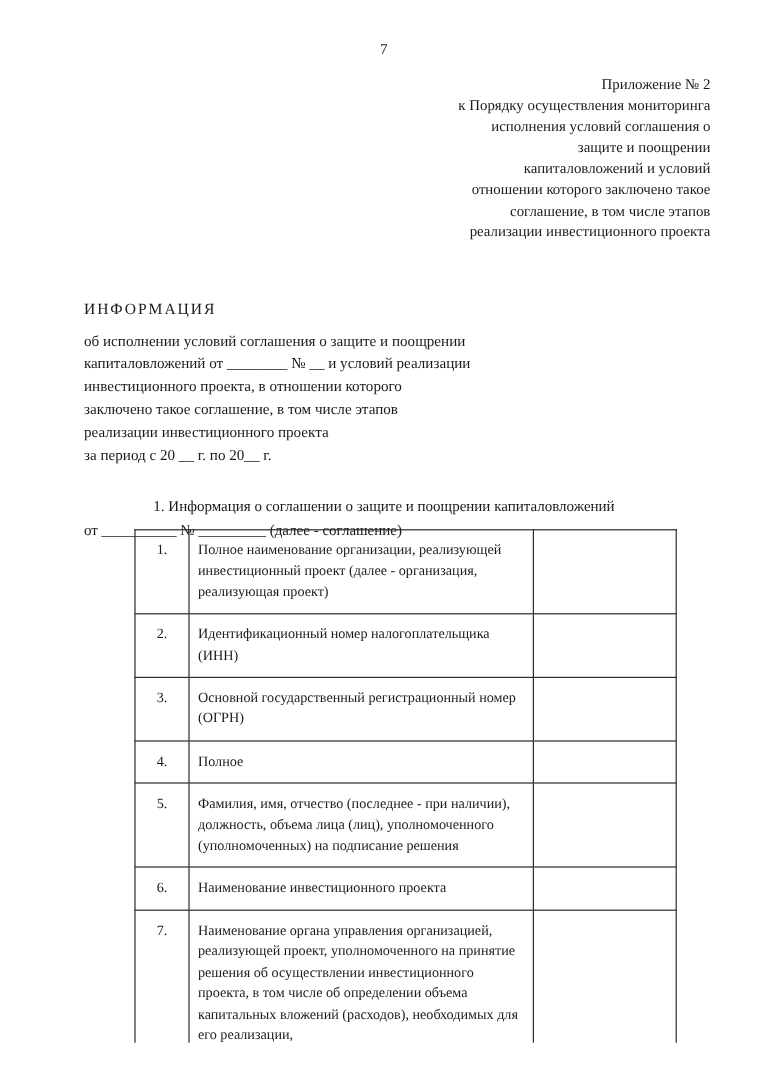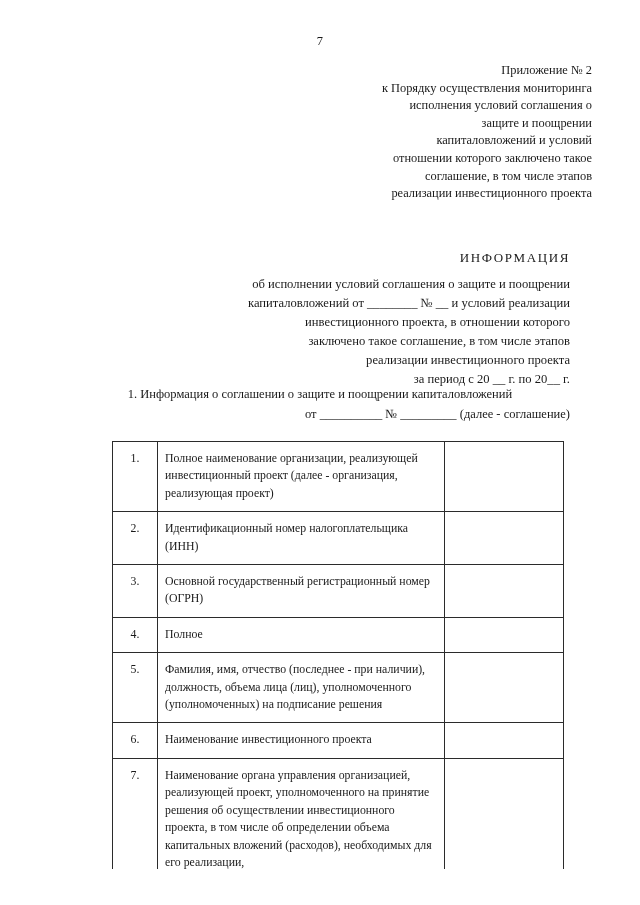--- a/index.html
+++ b/index.html
@@ -41,46 +41,46 @@
     text-align: right;
   }
   .header-block div {
     white-space: pre-wrap;
   }
   .title-block {
     position: absolute;
     top: 248px;
     left: 70px;
     width: 500px;
-    text-align: right;
+    text-align: left;
     font-size: 12.6px;
     line-height: 19px;
   }
   .title-main {
     letter-spacing: 1.6px;
     margin-bottom: 8px;
     font-size: 13px;
   }
   .title-line {
     white-space: pre-wrap;
   }
   .section-1 {
     position: absolute;
-    top: 384px;
+    top: 412px;
     left: 70px;
     width: 500px;
     text-align: center;
     font-size: 12.5px;
     line-height: 20px;
   }
   .section-1 .s1-l1 {
     text-align: center;
   }
   .section-1 .s1-l2 {
-    text-align: right;
+    text-align: left;
   }
   table.form-table {
     position: absolute;
     top: 441px;
     left: 112px;
     width: 416px;
     border-collapse: collapse;
     table-layout: fixed;
     font-size: 11.8px;
   }

